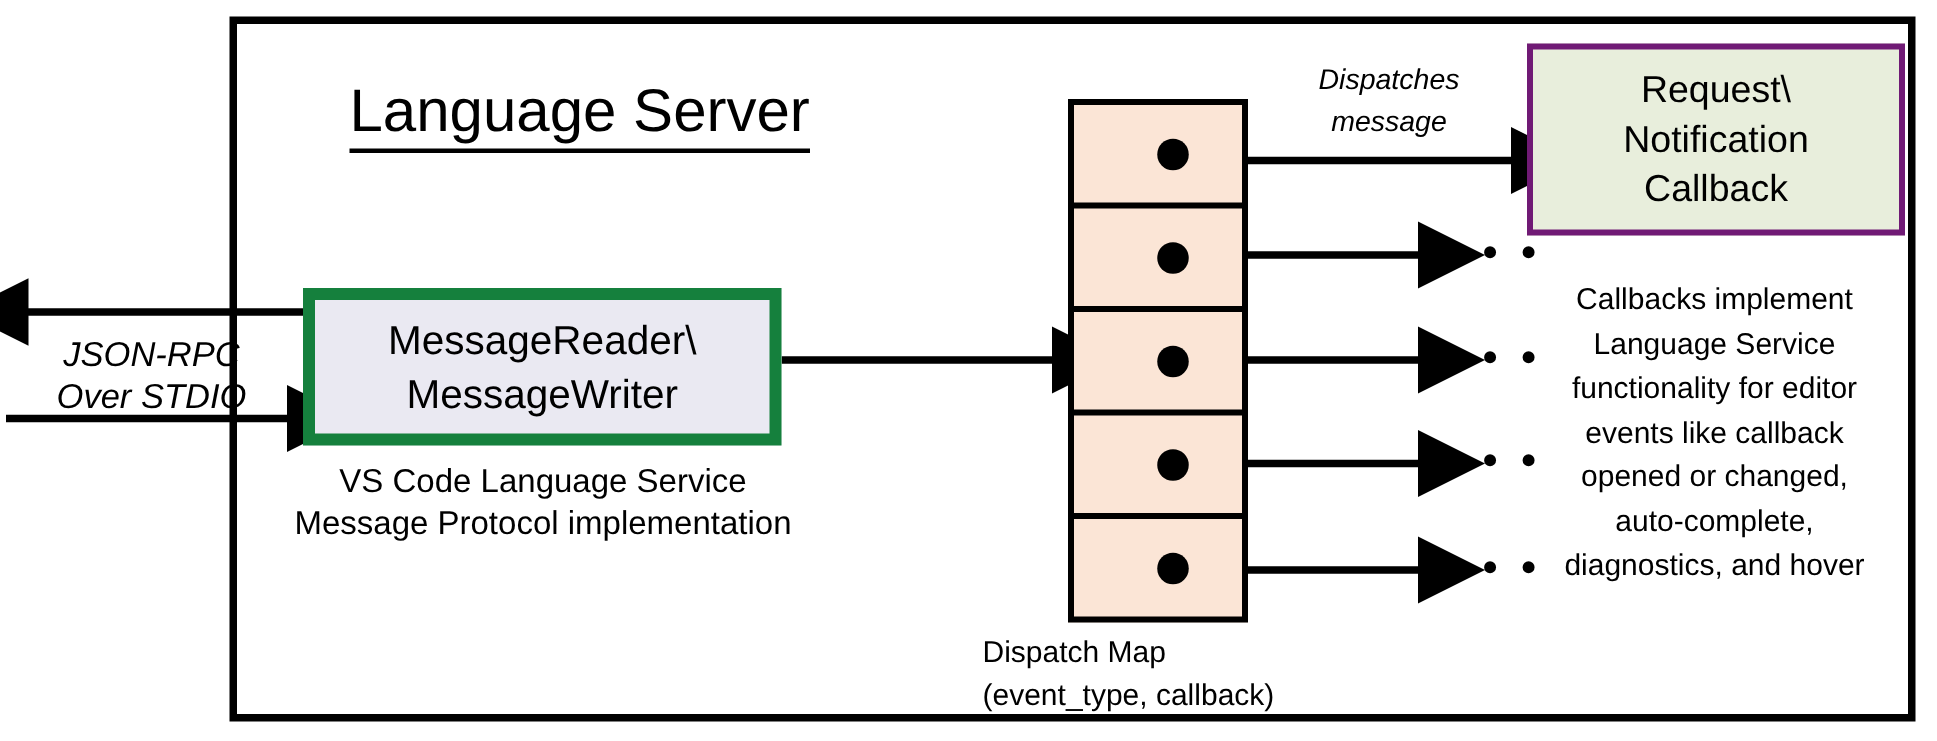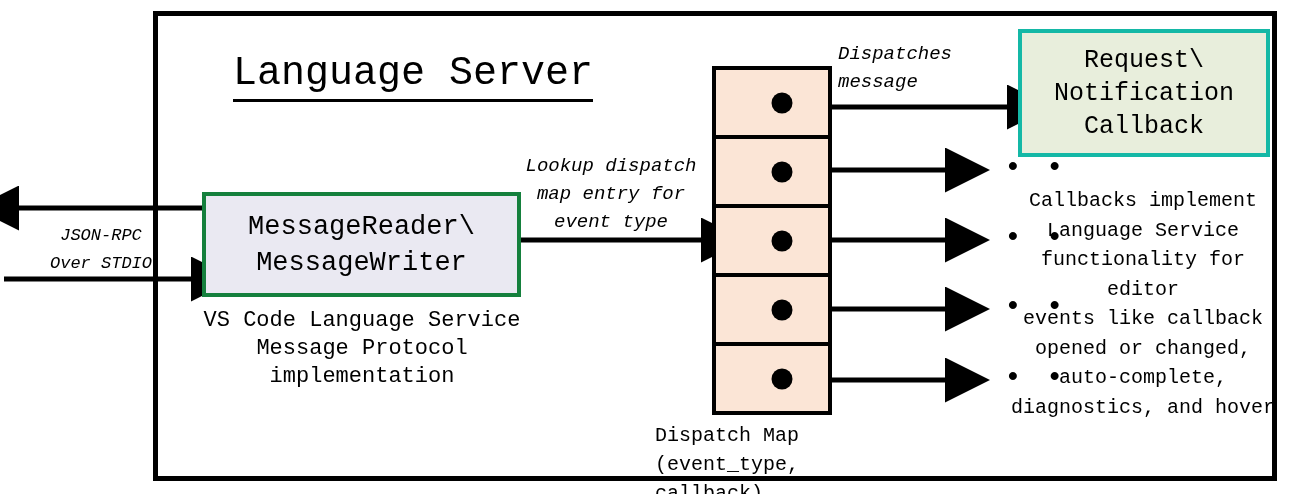--- a/index.html
+++ b/index.html
@@ -10,21 +10,20 @@
   body {
     font-family: "Liberation Sans", sans-serif;
     color: #000000;
   }
   #stage {
     position: relative;
     width: 1291px;
     height: 494px;
     background: #ffffff;
     overflow: hidden;
-    font-family: Liberation Mono, monospace;
   }
   .abs { position: absolute; }
 
   
   #server-container {
     left: 153px;
     top: 11px;
     width: 1124px;
     height: 470px;
     border: 5px solid #000000;
@@ -44,21 +43,21 @@
     padding-bottom: 1px;
   }
 
   
   #reader-writer-box {
     left: 202px;
     top: 192px;
     width: 319px;
     height: 105px;
     background: #eae9f2;
-    border: 4px solid #15803d;
+    border: 8px solid #15803d;
     box-sizing: border-box;
     display: flex;
     align-items: center;
     justify-content: center;
   }
   #reader-writer-box .lbl {
     font-size: 27px;
     line-height: 36px;
     text-align: center;
     white-space: pre-line;
@@ -74,21 +73,21 @@
     white-space: pre-line;
   }
 
   
   #jsonrpc-label {
     left: 34px;
     top: 222px;
     width: 134px;
     text-align: center;
     font-style: italic;
-    font-size: 17px;
+    font-size: 23px;
     line-height: 28px;
     white-space: pre-line;
   }
 
   
   #lookup-label {
     left: 523px;
     top: 152px;
     width: 176px;
     text-align: center;
@@ -96,20 +95,21 @@
     font-size: 19px;
     line-height: 28px;
     white-space: pre-line;
   }
 
   
   #dispatch-msg-label {
     left: 838px;
     top: 40px;
     width: 176px;
+    text-align: center;
     font-style: italic;
     font-size: 19px;
     line-height: 28px;
     white-space: pre-line;
   }
 
   
   #dispatch-map {
     left: 712px;
     top: 66px;
@@ -149,21 +149,21 @@
     white-space: pre-line;
   }
 
   
   #callback-box {
     left: 1018px;
     top: 29px;
     width: 252px;
     height: 128px;
     background: #e8eedc;
-    border: 4px solid #14b8a6;
+    border: 4px solid #701a75;
     box-sizing: border-box;
     display: flex;
     align-items: center;
     justify-content: center;
   }
   #callback-box .lbl {
     font-size: 25px;
     line-height: 33px;
     text-align: center;
     white-space: pre-line;
@@ -230,23 +230,20 @@
   <div class="abs" id="jsonrpc-label">JSON-RPC
 Over STDIO</div>
 
   <div class="abs" id="reader-writer-box">
     <div class="lbl">MessageReader\
 MessageWriter</div>
   </div>
   <div class="abs" id="reader-writer-caption">VS Code Language Service
 Message Protocol implementation</div>
 
-  <div class="abs" id="lookup-label">Lookup dispatch
-map entry for
-event type</div>
 
   <div class="abs" id="dispatch-map">
     <div class="cell">
         <span class="dot"></span>
       </div>
     <div class="cell">
         <span class="dot"></span>
       </div>
     <div class="cell">
         <span class="dot"></span>

